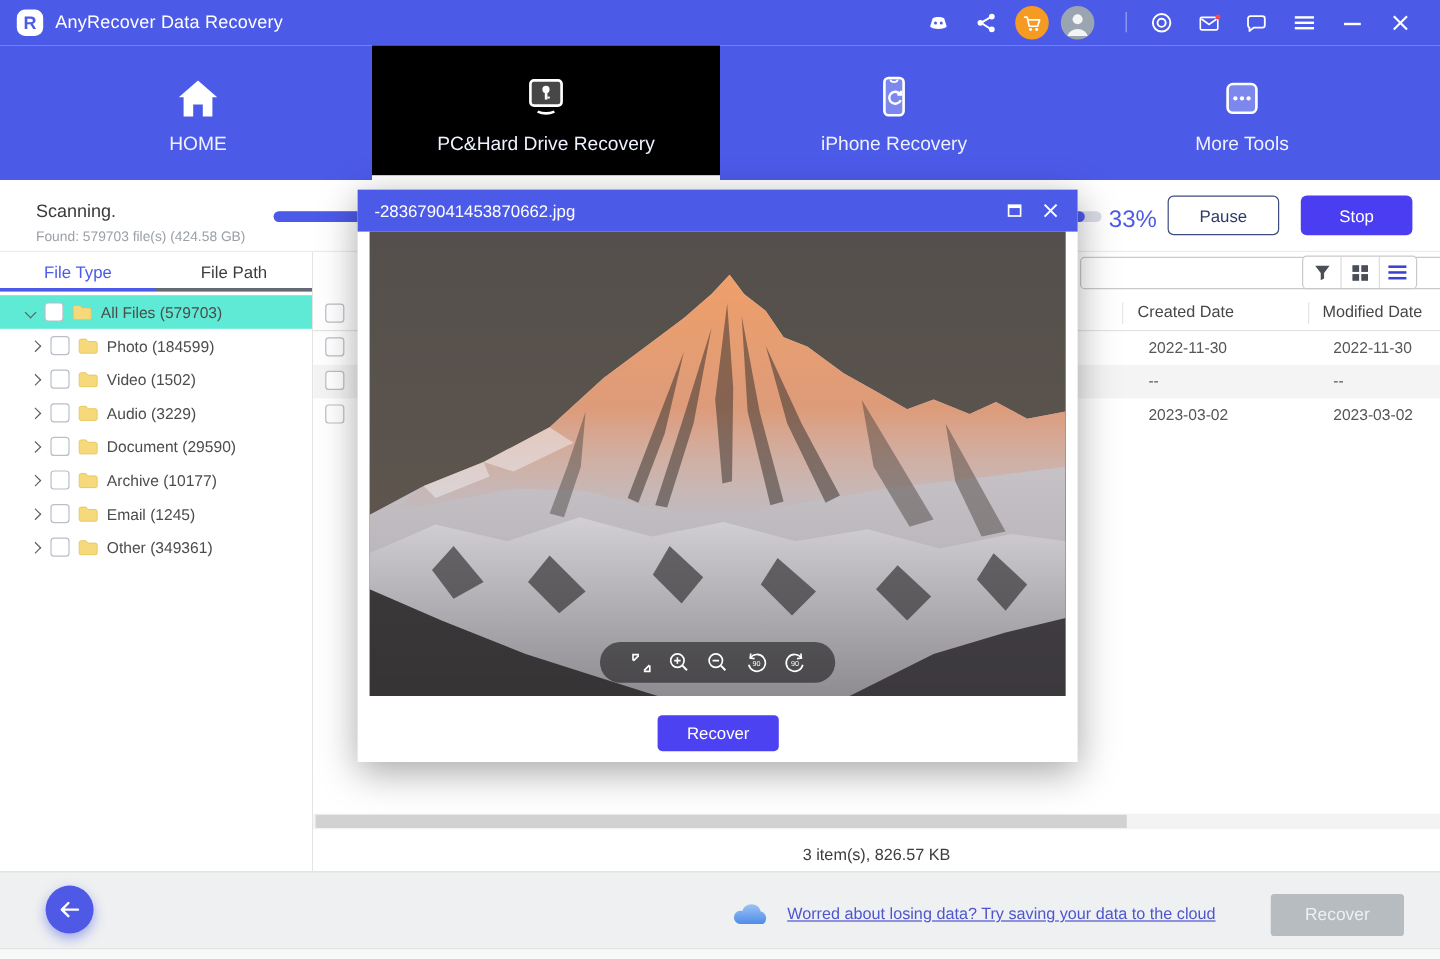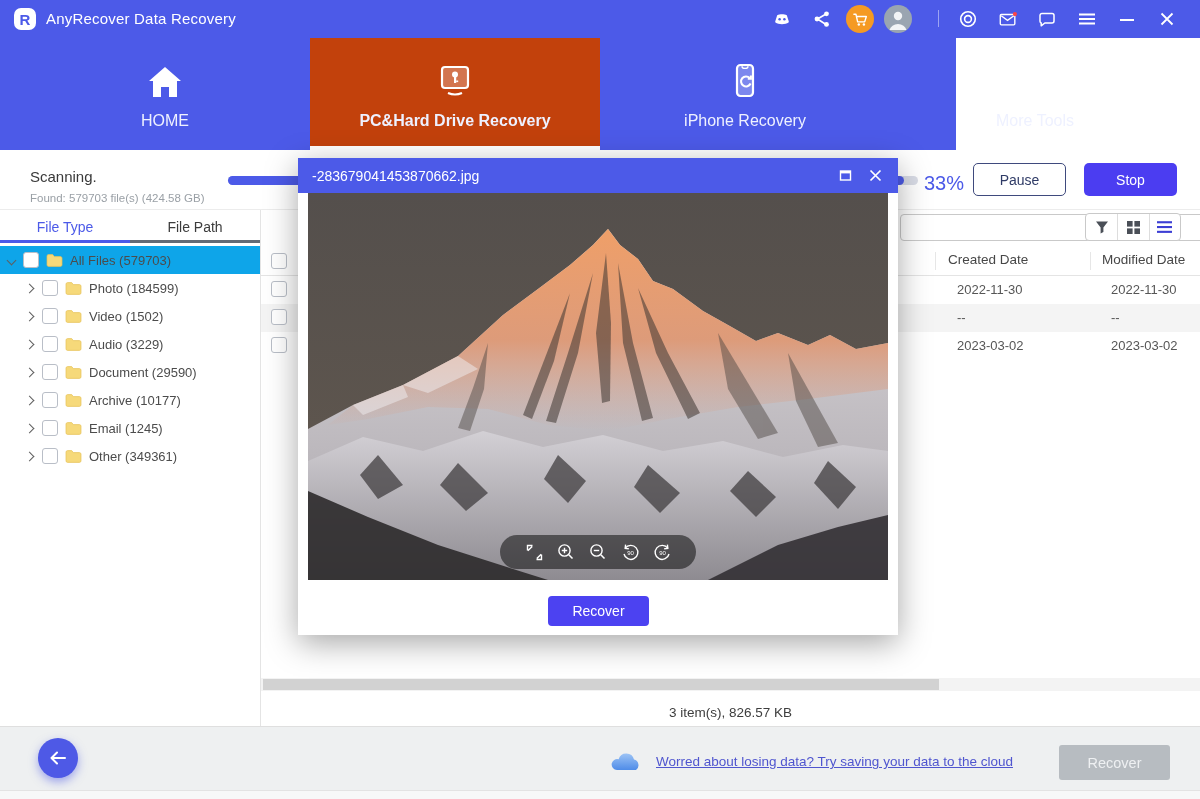--- a/index.html
+++ b/index.html
@@ -11,25 +11,25 @@
   
   .titlebar { left:0; top:0; width:1200px; height:38px; background:#4c5ae8; display:flex; align-items:center; }
   .logo-box { position:absolute; left:14px; top:8px; width:22px; height:22px; background:#fff; border-radius:7px; display:flex; align-items:center; justify-content:center; color:#4c5ae8; font-weight:bold; font-size:15px; }
   .app-title { position:absolute; left:46px; top:10px; color:#ffffff; font-size:15px; letter-spacing:.2px; }
   .tb-ic { position:absolute; top:9px; width:20px; height:20px; display:flex; align-items:center; justify-content:center; cursor:pointer; }
   .tb-sep { position:absolute; left:938px; top:10px; width:1px; height:17px; background:rgba(255,255,255,.45); }
   .cart-badge { position:absolute; left:846px; top:5px; width:28px; height:28px; background:#f59a23; border-radius:50%; display:flex; align-items:center; justify-content:center; }
   .avatar-badge { position:absolute; left:884px; top:5px; width:28px; height:28px; background:#9aa5b1; border-radius:50%; overflow:hidden; display:flex; align-items:center; justify-content:center; }
 
   
-  .nav { left:0; top:38px; width:956px; height:112px; background:#4c5ae8; }
+  .nav { left:0; top:38px; width:1200px; height:112px; background:#4c5ae8; }
   .nav-tab { position:absolute; top:0; width:290px; height:112px; display:flex; flex-direction:column; align-items:center; cursor:pointer; }
   .nav-tab .ic { margin-top:22px; height:44px; display:flex; align-items:center; justify-content:center; }
   .nav-tab .lbl { margin-top:8px; color:#eef1ff; font-size:16px; }
-  .nav-tab.active { background:#c2410c;font-weight:bold; }
+  .nav-tab.active { background:#000000; }
   .nav-tab.active::after { content:""; position:absolute; left:0; bottom:0; width:100%; height:4px; background:#ffffff; }
 
   
   .statusrow { left:0; top:150px; width:1200px; height:60px; background:#fff; border-bottom:1px solid #ececec; }
   .scan-status { position:absolute; left:30px; top:18px; font-size:15px; color:#3a3a3a; }
   .scan-found { position:absolute; left:30px; top:42px; font-size:11.5px; color:#9aa0a6; }
   .progress-track { position:absolute; left:228px; top:176px; width:690px; height:9px; border-radius:5px; background:#d9dce6; }
   .progress-fill { width:98%; height:9px; border-radius:5px; background:#4c5ae8; }
   .progress-pct { position:absolute; left:924px; top:172px; font-size:20px; color:#4c5ae8; }
   .btn-pause { position:absolute; left:973px; top:163px; width:93px; height:33px; background:#fff; border:1px solid #3f4a7d; border-radius:5px; color:#2f3b66; font-size:14px; display:flex; align-items:center; justify-content:center; cursor:pointer; }
@@ -37,21 +37,21 @@
 
   
   .sidebar { left:0; top:210px; width:261px; height:516px; background:#fff; border-right:1px solid #e4e4e4; }
   .side-tabs { position:absolute; left:0; top:0; width:260px; height:33px; display:flex; }
   .side-tab { width:130px; height:33px; display:flex; align-items:center; justify-content:center; font-size:14px; color:#3c3c3c; cursor:pointer; position:relative; }
   .side-tab.active { color:#4c5ae8; }
   .side-tab.active::after { content:""; position:absolute; left:0; bottom:0; width:100%; height:3px; background:#4c5ae8; }
   .side-tab.inactive::after { content:""; position:absolute; left:0; bottom:0; width:100%; height:3px; background:#636a76; }
   .tree { position:absolute; left:0; top:36px; width:260px; }
   .tree-row { height:28px; display:flex; align-items:center; cursor:pointer; }
-  .tree-row.selected { background:#0ea5e9; }
+  .tree-row.selected { background:#5eead4;padding-left:14px; }
   .chev { width:7px; height:7px; border-right:1.6px solid #5f5f5f; border-bottom:1.6px solid #5f5f5f; display:inline-block; flex:none; }
   .chev.right { transform:rotate(-45deg); }
   .chev.down { transform:rotate(45deg); }
   .cbx { width:16px; height:16px; border:1.5px solid #b9bec7; border-radius:3px; background:#fff; flex:none; cursor:pointer; }
   .tree-label { font-size:13px; color:#4c4c4c; margin-left:7px; white-space:nowrap; }
   .sp { display:inline-block; flex:none; }
 
   
   .main-table { left:261px; top:210px; width:939px; height:516px; background:#fff; }
   .search-box { position:absolute; left:639px; top:4px; width:430px; height:27px; border:1px solid #c9c9c9; border-radius:4px; background:#fff; }

